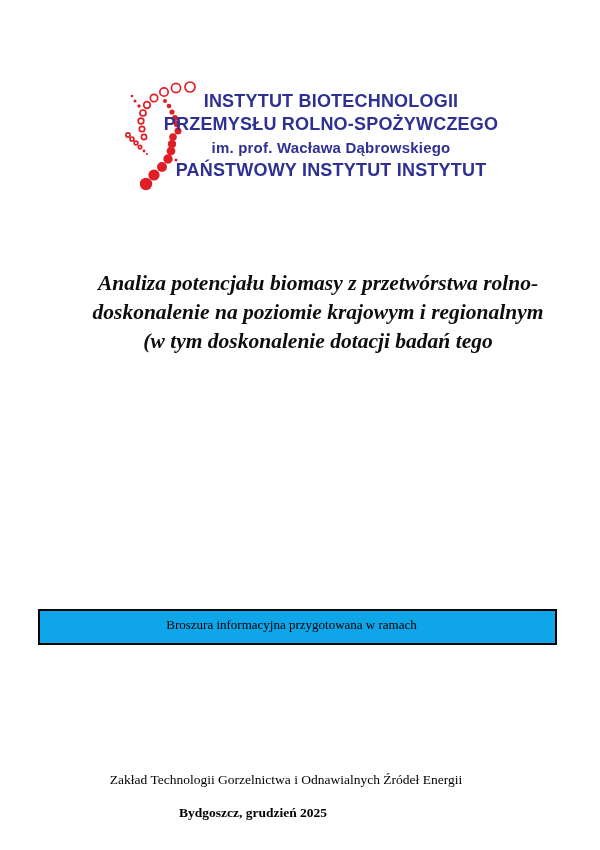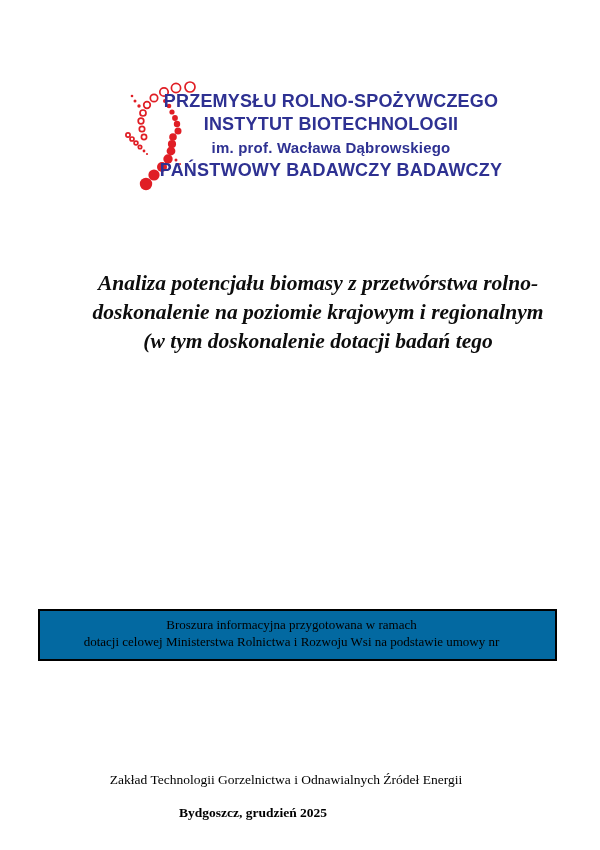--- a/index.html
+++ b/index.html
@@ -59,21 +59,21 @@
   .doc-title div { white-space: nowrap; }
 
   
   .notice-box {
     position: absolute;
     left: 38px;
     top: 609px;
     width: 519px;
     box-sizing: border-box;
     border: 2px solid #000000;
-    background: #0369a1;
+    background: #0ea5e9;
     padding: 6px 21px 9px 9px;
     text-align: center;
     font-size: 13px;
     line-height: 16.5px;
   }
   .notice-task-label {
     font-weight: bold;
     font-style: normal;
   }
   .notice-task-quote {
@@ -136,31 +136,30 @@
     <circle cx="38" cy="101" r="5.6"></circle>
     <circle cx="30" cy="110" r="6.2"></circle>
     <circle cx="28" cy="77" r="1.4"></circle>
     <circle cx="31" cy="80" r="1.1"></circle>
     <circle cx="60" cy="86" r="1.5"></circle>
     <circle cx="64" cy="90" r="1.1"></circle>
   </g>
 </svg>
 
 <div class="logo-text">
+  <div>INSTYTUT BIOTECHNOLOGII</div>
   <div>PRZEMYSŁU ROLNO-SPOŻYWCZEGO</div>
-  <div>INSTYTUT BIOTECHNOLOGII</div>
   <div class="logo-line-small">im. prof. Wacława Dąbrowskiego</div>
-  <div>PAŃSTWOWY BADAWCZY BADAWCZY</div>
+  <div>PAŃSTWOWY INSTYTUT INSTYTUT</div>
 </div>
 
 <h1 class="doc-title">
   <div>Analiza potencjału biomasy z przetwórstwa rolno-</div>
   <div>doskonalenie na poziomie krajowym i regionalnym</div>
   <div>(w tym doskonalenie dotacji badań tego</div>
 </h1>
 
 <div class="notice-box">
   <div>Broszura informacyjna przygotowana w ramach</div>
-  <div>dotacji celowej Ministerstwa Rolnictwa i Rozwoju Wsi na podstawie umowy nr</div>
 </div>
 
 <div class="footer-dept">Zakład Technologii Gorzelnictwa i Odnawialnych Źródeł Energii</div>
 <div class="footer-place-date">Bydgoszcz, grudzień 2025</div>
 
 </body></html>

